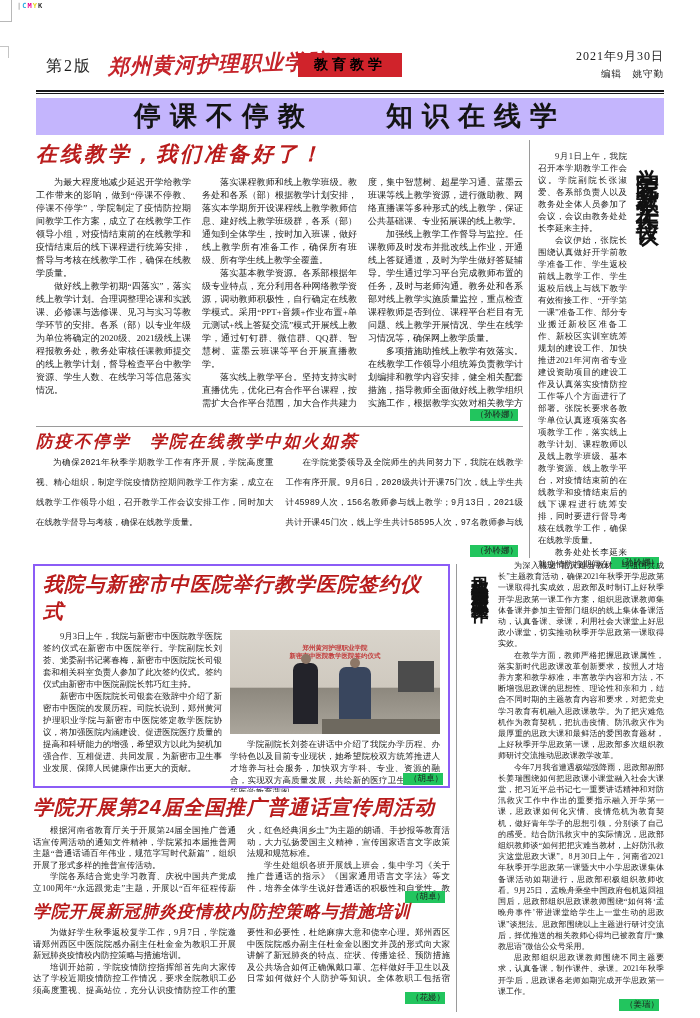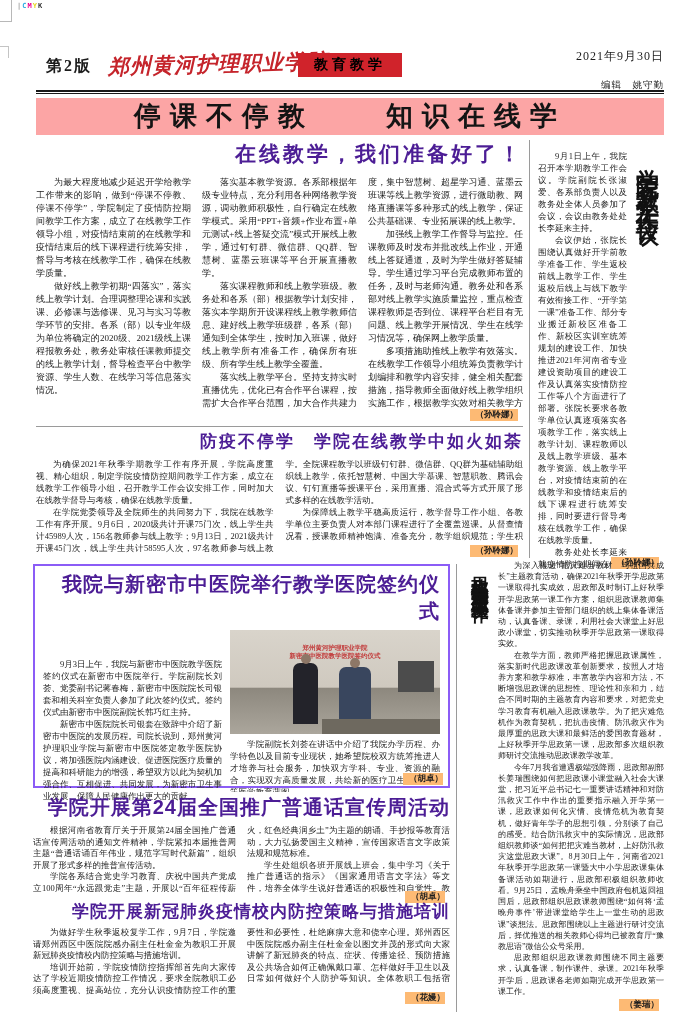--- a/index.html
+++ b/index.html
@@ -15,76 +15,76 @@
   .corner-box2{ position:absolute; left:0; top:46px; width:9px; height:12px;
     border-right:1px solid #c4c4c4; border-top:1px solid #c4c4c4; }
   .cmyk{ position:absolute; left:17px; top:2px; font:700 7px/9px "DejaVu Sans Mono",monospace;
     letter-spacing:1px; }
   .cmyk .bar{ color:#9a9a9a; }
   .cmyk .c{ color:#29abe2; } .cmyk .m{ color:#ec008c; }
   .cmyk .y{ color:#e8d61c; } .cmyk .k{ color:#333; }
 
   
   .header{ position:absolute; left:36px; top:44px; width:628px; height:44px; }
-  .edition{ position:absolute; left:10px; top:12px; font-size:16px; font-weight:700;
+  .edition{ position:absolute; left:10px; top:12px; font-size:16px; font-weight:400;
     font-family:"Liberation Serif",serif; letter-spacing:2px; }
   .logo{ position:absolute; left:72px; top:6px; color:#c5242b; font-size:21px; font-weight:700;
     font-style:italic; letter-spacing:1px; transform:rotate(-1.5deg);
     font-family:"Liberation Serif",serif; }
   .section-box{ position:absolute; left:50%; transform:translateX(-50%); top:9px;
     background:#d0232b; color:#000000; font-family:"Liberation Sans",sans-serif;
     font-weight:700; font-size:14px; letter-spacing:4px; padding:3px 16px; }
   .dateblock{ position:absolute; right:0; top:4px; text-align:right; }
   .dateblock .d1{ font-size:12px; letter-spacing:1px; }
-  .dateblock .d2{ font-size:9.5px; margin-top:14px; letter-spacing:1px; color:#222; }
+  .dateblock .d2{ font-size:9.5px; margin-top:3px; letter-spacing:1px; color:#222; }
   .rule{ position:absolute; left:36px; top:90px; width:628px; height:4px;
     border-top:2px solid #1a1a1a; border-bottom:1px solid #1a1a1a; }
 
   
   .banner{ position:absolute; left:36px; top:98px; width:628px; height:37px;
-    background:#fca5a5; text-align:center; }
+    background:#c4b5fd; text-align:center; }
   .banner span{ font-family:"Liberation Sans","DejaVu Sans",sans-serif; font-weight:700;
     font-size:27px; line-height:37px; letter-spacing:9px; color:#141414; }
 
   
-  .headline{ text-align:right; font-family:"Liberation Sans","DejaVu Sans",sans-serif;
-    font-weight:700; color:#4c1d95; }
+  .headline{ text-align:left; font-family:"Liberation Sans","DejaVu Sans",sans-serif;
+    font-weight:700; color:#b91c1c;font-style:italic; }
   .bodytext p{ text-indent:2em; text-align:justify; }
-  .byline{ position:absolute; right:5px; bottom:1px; background:#fdba74; padding-left:6px;
-    font-weight:700; font-size:8.5px; }
+  .byline{ position:absolute; right:5px; bottom:1px; background:#22c55e; padding-left:6px;
+    font-weight:400; font-size:8.5px; }
   .vdiv{ position:absolute; width:0; border-left:1px solid #9a9a9a; }
   .hdiv{ position:absolute; height:0; border-top:1px solid #9a9a9a; }
 
   
   .art1{ position:absolute; left:36px; top:140px; width:487px; height:282px; }
   .art1 .headline{ font-size:21px; letter-spacing:3px; margin-bottom:8px; }
   .art1 .bodytext{ column-count:3; column-gap:11px; height:243px; overflow:hidden;
     font-size:9px; line-height:13px; }
 
   
   .vline-top{ left:529px; top:140px; height:418px; }
   .sidebar{ position:absolute; left:538px; top:150px; width:126px; height:420px; }
   .sidebar .vtitle{ float:right; writing-mode:vertical-rl; text-orientation:upright;
     font-family:"Liberation Sans",sans-serif; font-weight:700; font-size:23px;
     letter-spacing:6px; width:32px; height:296px; margin:0 0 5px 5px; color:#111; }
   .sidebar .bodytext{ font-size:8.5px; line-height:12px; height:100%; overflow:hidden; }
 
   
   .hline-a2{ left:36px; top:426px; width:487px; }
   .art2{ position:absolute; left:36px; top:430px; width:487px; height:128px; }
-  .art2 .headline{ font-size:17px; letter-spacing:2px; margin-bottom:5px; }
+  .art2 .headline{ font-size:17px; letter-spacing:2px; }
   .art2 .bodytext{ column-count:2; column-gap:12px; height:98px; overflow:hidden;
-    font-size:8.5px; line-height:12px; }
+    font-size:8.5px; line-height:20px;font-family:Liberation Mono, monospace; }
 
   
   .box3{ position:absolute; left:33px; top:564px; width:417px; height:224px;
     border:2px solid #8b5cf6; padding:5px 8px 12px 8px; }
   .box3 .headline{ font-size:20px; letter-spacing:1px; margin-bottom:5px; }
   .box3 .row{ display:flex; gap:8px; }
-  .box3 .colL{ width:46%; font-size:8.5px; line-height:12px; overflow:hidden; height:162px;margin-top:28px; }
+  .box3 .colL{ width:46%; font-size:8.5px; line-height:12px; overflow:hidden; height:162px; }
   .box3 .colR{ width:54%; font-size:8.5px; line-height:12px; overflow:hidden; height:162px; }
   .photo{ position:relative; width:100%; height:104px; margin-bottom:4px;
     background:linear-gradient(#d9d4cb 0%, #cfc9bf 55%, #8d887e 56%, #aba69c 100%);
     overflow:hidden; }
   .photo .ptext{ position:absolute; left:0; right:0; top:14px; text-align:center;
     color:#c23a3a; font-size:6.5px; line-height:8px; font-weight:700; }
   .photo .figL{ position:absolute; left:30%; bottom:10%; width:12%; height:58%;
     background:#23232a; border-radius:7px 7px 0 0; }
   .photo .figL::before, .photo .figR::before{ content:""; position:absolute; top:-9px; left:50%;
     transform:translateX(-50%); width:10px; height:10px; border-radius:50%; background:#8d7767; }
@@ -133,22 +133,22 @@
 
   <div class="banner">
     <span>停课不停教　　知识在线学</span>
   </div>
 
   <div class="art1">
     <div class="headline">在线教学，我们准备好了！</div>
     <div class="bodytext">
       <p>为最大程度地减少延迟开学给教学工作带来的影响，做到“停课不停教、停课不停学”，学院制定了疫情防控期间教学工作方案，成立了在线教学工作领导小组，对疫情结束前的在线教学和疫情结束后的线下课程进行统筹安排，督导与考核在线教学工作，确保在线教学质量。</p>
       <p>做好线上教学初期“四落实”，落实线上教学计划。合理调整理论课和实践课、必修课与选修课、见习与实习等教学环节的安排。各系（部）以专业年级为单位将确定的2020级、2021级线上课程报教务处，教务处审核任课教师提交的线上教学计划，督导检查平台中教学资源、学生人数、在线学习等信息落实情况。</p>
+      <p>落实课程教师和线上教学班级。教务处和各系（部）根据教学计划安排，落实本学期所开设课程线上教学教师信息、建好线上教学班级群，各系（部）通知到全体学生，按时加入班课，做好线上教学所有准备工作，确保所有班级、所有学生线上教学全覆盖。</p>
       <p>落实基本教学资源。各系部根据年级专业特点，充分利用各种网络教学资源，调动教师积极性，自行确定在线教学模式。采用“PPT+音频+作业布置+单元测试+线上答疑交流”模式开展线上教学，通过钉钉群、微信群、QQ群、智慧树、蓝墨云班课等平台开展直播教学。</p>
-      <p>落实课程教师和线上教学班级。教务处和各系（部）根据教学计划安排，落实本学期所开设课程线上教学教师信息、建好线上教学班级群，各系（部）通知到全体学生，按时加入班课，做好线上教学所有准备工作，确保所有班级、所有学生线上教学全覆盖。</p>
       <p>落实线上教学平台。坚持支持实时直播优先，优化已有合作平台课程，按需扩大合作平台范围，加大合作共建力度，集中智慧树、超星学习通、蓝墨云班课等线上教学资源，进行微助教、网络直播课等多种形式的线上教学，保证公共基础课、专业拓展课的线上教学。</p>
       <p>加强线上教学工作督导与监控。任课教师及时发布并批改线上作业，开通线上答疑通道，及时为学生做好答疑辅导。学生通过学习平台完成教师布置的任务，及时与老师沟通。教务处和各系部对线上教学实施质量监控，重点检查课程教师是否到位、课程平台栏目有无问题、线上教学开展情况、学生在线学习情况等，确保网上教学质量。</p>
       <p>多项措施助推线上教学有效落实。在线教学工作领导小组统筹负责教学计划编排和教学内容安排，健全相关配套措施，指导教师全面做好线上教学组织实施工作，根据教学实效对相关教学方案进行优化调整，并做好线上教学的服务保障工作，防止学生产生焦虑情绪，提高个人防护意识和能力，坚定战胜疫情的信心。</p>
 
     </div>
     <div class="byline">（孙聆娜）</div>
   </div>
 
   <div class="vdiv vline-top"></div>
   <div class="sidebar">

